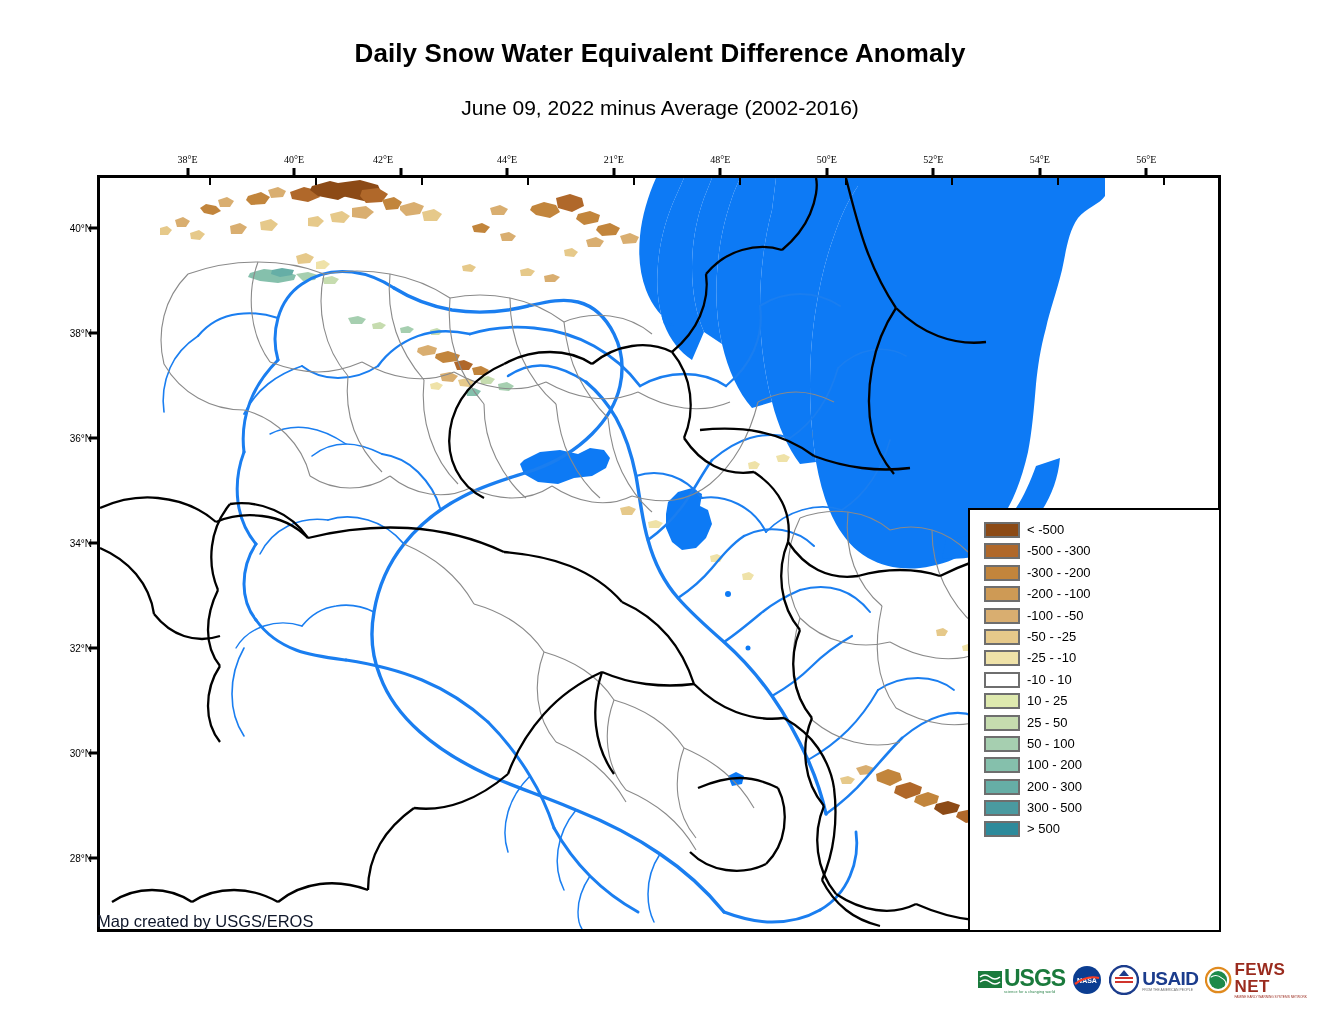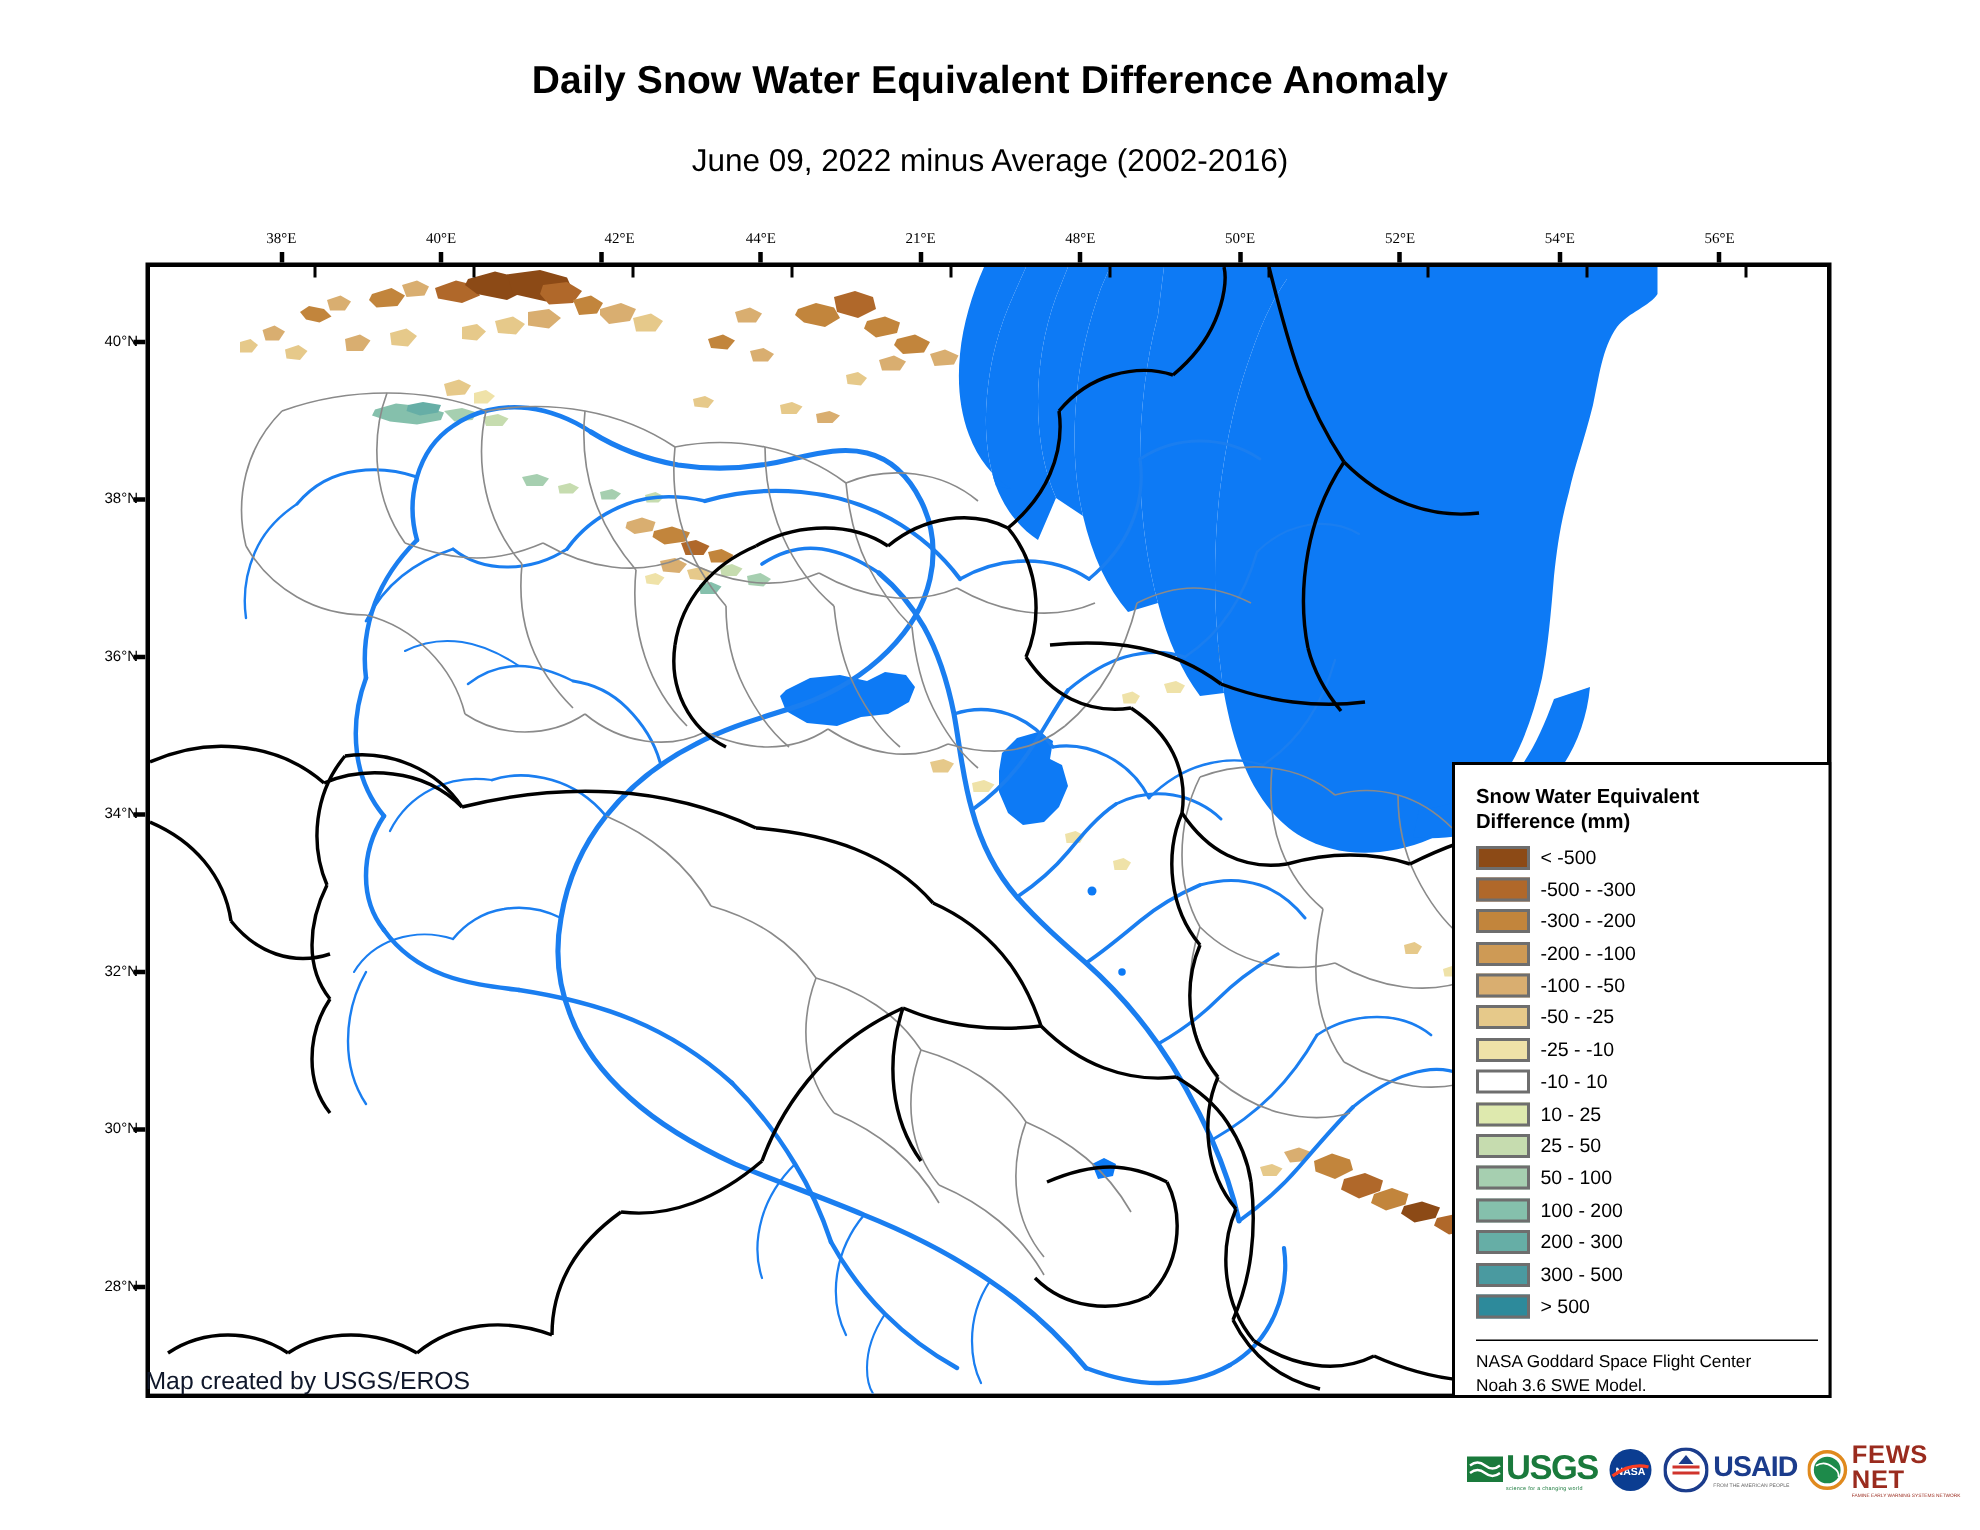--- a/index.html
+++ b/index.html
@@ -88,21 +88,21 @@
 <body>
 
 <div id="title">Daily Snow Water Equivalent Difference Anomaly</div>
 <div id="subtitle">June 09, 2022 minus Average (2002-2016)</div>
 
 <div id="lon-axis">
     <div class="lon-tick-label" style="left: 187.559px; top: 154px;">38°E</div>
     <div class="lon-tick-mark" style="left: 187.559px; top: 168px;"></div>
     <div class="lon-tick-label" style="left: 294.1px; top: 154px;">40°E</div>
     <div class="lon-tick-mark" style="left: 294.1px; top: 168px;"></div>
-    <div class="lon-tick-label" style="left: 413px; top: 154px;">42°E</div>
+    <div class="lon-tick-label" style="left: 383px; top: 154px;">42°E</div>
     <div class="lon-tick-mark" style="left: 400.64px; top: 168px;"></div>
     <div class="lon-tick-label" style="left: 507.18px; top: 154px;">44°E</div>
     <div class="lon-tick-mark" style="left: 507.18px; top: 168px;"></div>
     <div class="lon-tick-label" style="left: 613.72px; top: 154px;">21°E</div>
     <div class="lon-tick-mark" style="left: 613.72px; top: 168px;"></div>
     <div class="lon-tick-label" style="left: 720.261px; top: 154px;">48°E</div>
     <div class="lon-tick-mark" style="left: 720.261px; top: 168px;"></div>
     <div class="lon-tick-label" style="left: 826.801px; top: 154px;">50°E</div>
     <div class="lon-tick-mark" style="left: 826.801px; top: 168px;"></div>
     <div class="lon-tick-label" style="left: 933.341px; top: 154px;">52°E</div>
@@ -498,21 +498,20 @@
       <line x1="640" y1="0" x2="640" y2="7"></line>
       <line x1="746" y1="0" x2="746" y2="7"></line>
       <line x1="852" y1="0" x2="852" y2="7"></line>
       <line x1="958" y1="0" x2="958" y2="7"></line>
       <line x1="1064" y1="0" x2="1064" y2="7"></line>
     </g>
   </svg>
 </div>
 
 <div id="legend">
-  <div id="legend-title">Snow Water Equivalent Difference (mm)</div>
   <div id="legend-entries">
       <div class="legend-row">
         <div class="legend-swatch" style="background: rgb(140, 74, 22);"></div>
         <div class="legend-label">&lt; -500</div>
       </div>
       <div class="legend-row">
         <div class="legend-swatch" style="background: rgb(176, 104, 42);"></div>
         <div class="legend-label">-500 - -300</div>
       </div>
       <div class="legend-row">
@@ -561,24 +560,20 @@
       </div>
       <div class="legend-row">
         <div class="legend-swatch" style="background: rgb(74, 154, 160);"></div>
         <div class="legend-label">300 - 500</div>
       </div>
       <div class="legend-row">
         <div class="legend-swatch" style="background: rgb(45, 138, 155);"></div>
         <div class="legend-label">&gt; 500</div>
       </div>
     </div>
-  <div id="legend-source">
-    <div>NASA Goddard Space Flight Center</div>
-    <div>Noah 3.6 SWE Model.</div>
-  </div>
 </div>
 
 <div id="credit">Map created by USGS/EROS</div>
 
 <div id="logos">
   <div class="logo">
     <svg width="24" height="22" viewBox="0 0 24 22">
       <rect x="0" y="2" width="24" height="17" fill="#1a7a3c"></rect>
       <path d="M2,8 q5,-4 10,0 q5,4 10,0" stroke="#fff" stroke-width="1.6" fill="none"></path>
       <path d="M2,13 q5,-4 10,0 q5,4 10,0" stroke="#fff" stroke-width="1.6" fill="none"></path>

